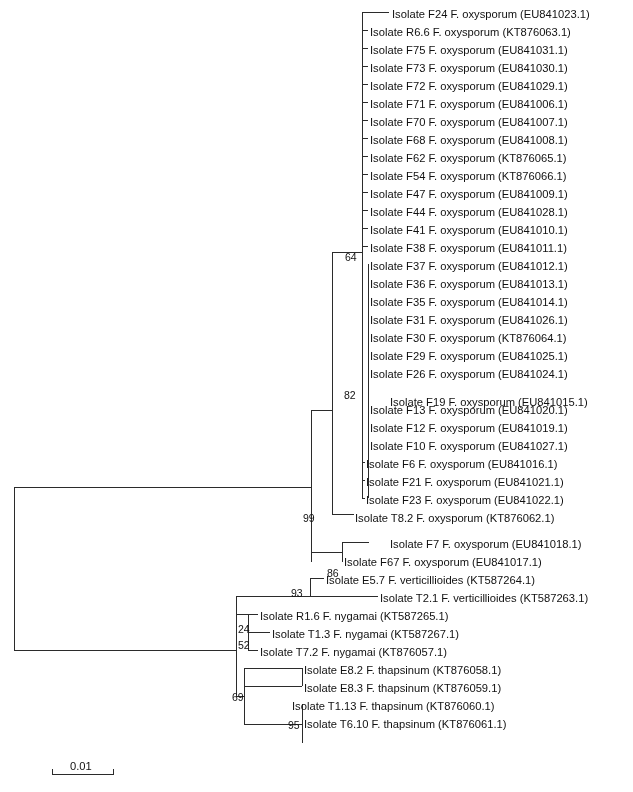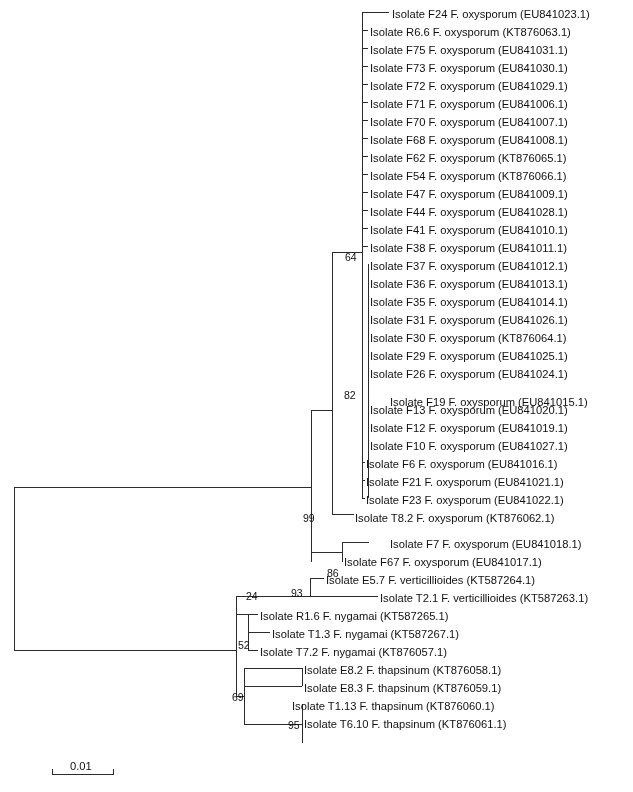--- a/index.html
+++ b/index.html
@@ -177,21 +177,21 @@
   <div class="taxon-label" style="left:304px; top:664px;">Isolate E8.2 F. thapsinum (KT876058.1)</div>
   <div class="taxon-label" style="left:304px; top:682px;">Isolate E8.3 F. thapsinum (KT876059.1)</div>
   <div class="taxon-label" style="left:292px; top:700px;">Isolate T1.13 F. thapsinum (KT876060.1)</div>
   <div class="taxon-label" style="left:304px; top:718px;">Isolate T6.10 F. thapsinum (KT876061.1)</div>
 
   <div class="support-label" style="left:345px; top:252px;">64</div>
   <div class="support-label" style="left:344px; top:390px;">82</div>
   <div class="support-label" style="left:303px; top:470px;margin-top:43px;">99</div>
   <div class="support-label" style="left:327px; top:568px;">86</div>
   <div class="support-label" style="left:291px; top:588px;">93</div>
-  <div class="support-label" style="left:238px; top:591px;padding-left:8px;">24</div>
+  <div class="support-label" style="left:238px; top:624px;">24</div>
   <div class="support-label" style="left:238px; top:640px;">52</div>
   <div class="support-label" style="left:232px; top:692px;">69</div>
   <div class="support-label" style="left:288px; top:720px;">95</div>
 
   <div class="scale-bar-wrap" style="left:52px; top:762px; width:130px; height:24px;">
     <div class="scale-line" style="left:0px; top:12px; width:62px;"></div>
     <div class="scale-tick" style="left:0px; top:7px;"></div>
     <div class="scale-tick" style="left:61px; top:7px;"></div>
     <div class="scale-text" style="left:18px; top:-2px;">0.01</div>
   </div>

